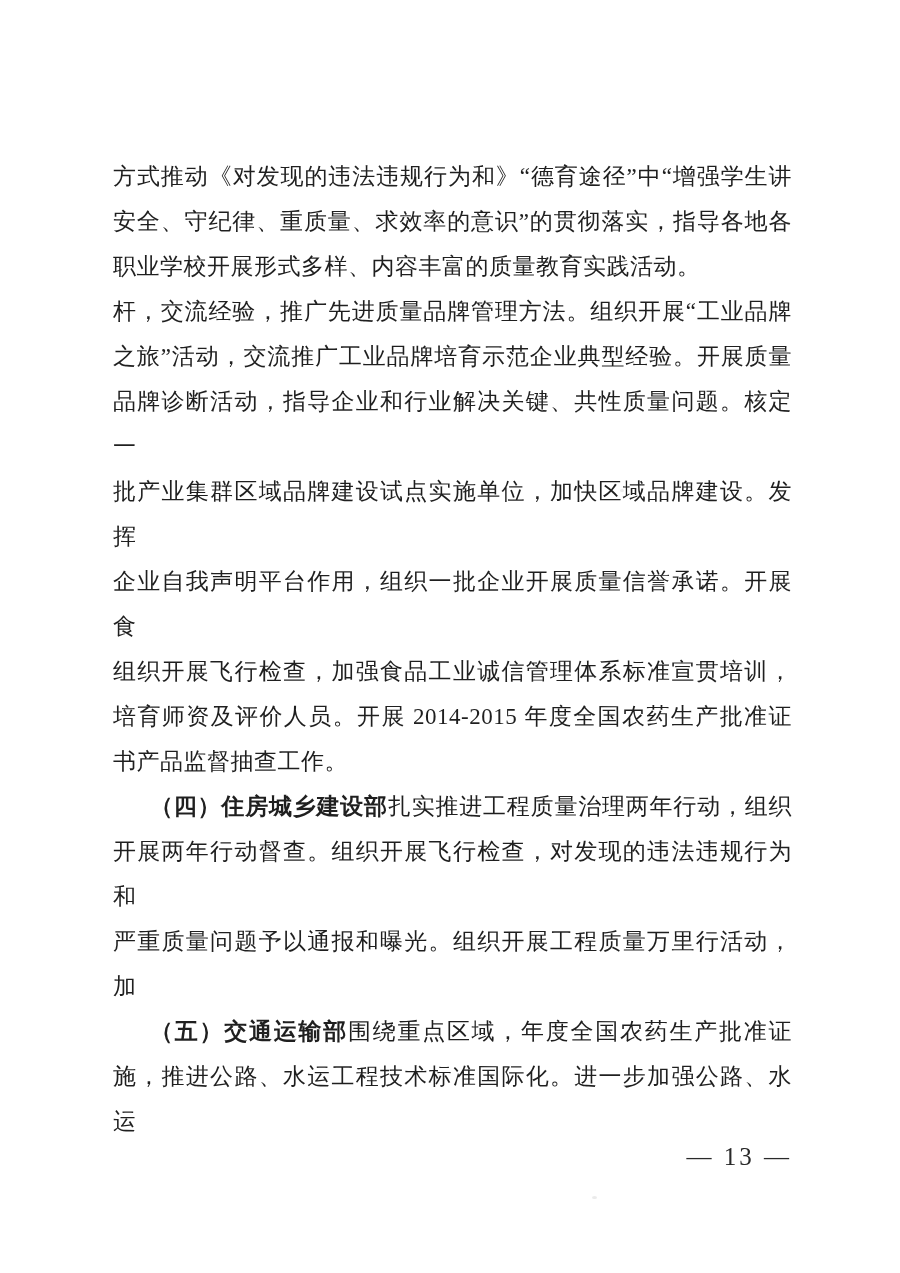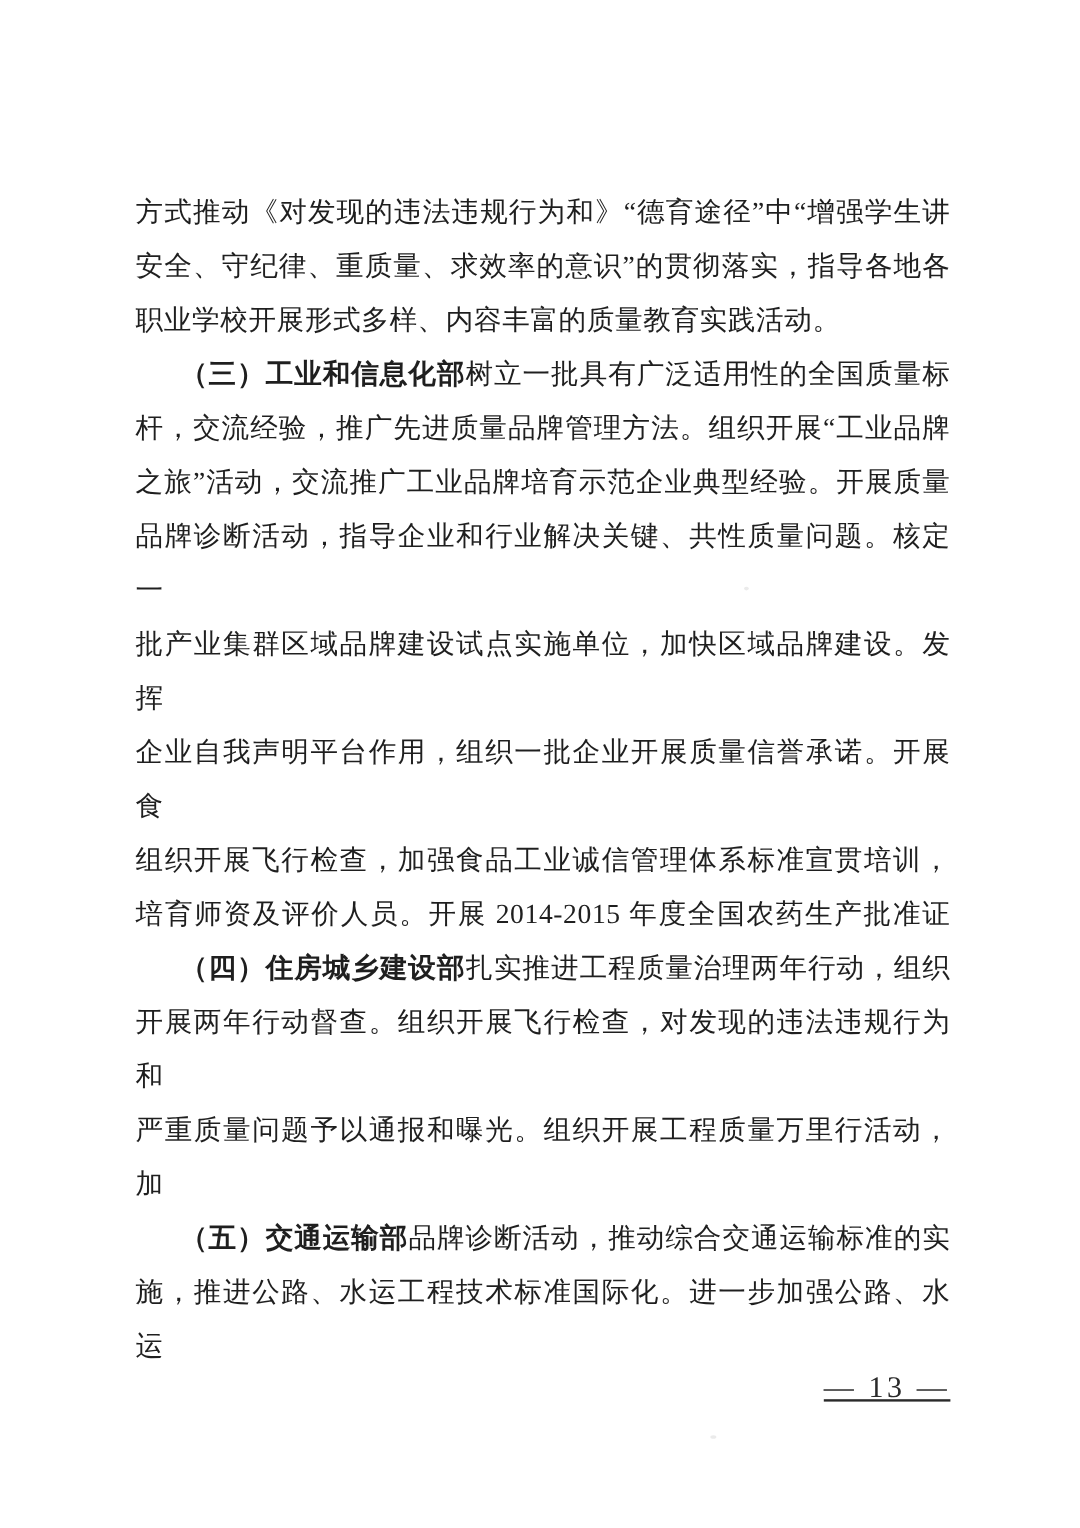--- a/index.html
+++ b/index.html
@@ -42,48 +42,47 @@
   .page-footer {
     position: absolute;
     left: 113px;
     top: 1140px;
     width: 679px;
     text-align: right;
     font-size: 25px;
     line-height: 34px;
     letter-spacing: 3px;
     color: #2a2a2a;
-    text-decoration: underline;
   }
   
   .speckle {
     position: absolute;
     background: #d8d8d8;
     border-radius: 50%;
     opacity: 0.5;
   }
 </style>
 </head>
 <body>
 
 <div class="page">
     <div class="doc-line"><span>方式推动《对发现的违法违规行为和》“德育途径”中“增强学生讲</span></div>
     <div class="doc-line"><span>安全、守纪律、重质量、求效率的意识”的贯彻落实，指导各地各</span></div>
     <div class="doc-line final-line"><span>职业学校开展形式多样、内容丰富的质量教育实践活动。</span></div>
-    <div class="doc-line head-line"><span class="para-head">（三）工业和信息化部</span><span>树立一批具有广泛适用性的全国质量标</span></div>
     <div class="doc-line"><span>杆，交流经验，推广先进质量品牌管理方法。组织开展“工业品牌</span></div>
     <div class="doc-line"><span>之旅”活动，交流推广工业品牌培育示范企业典型经验。开展质量</span></div>
     <div class="doc-line"><span>品牌诊断活动，指导企业和行业解决关键、共性质量问题。核定一</span></div>
     <div class="doc-line"><span>批产业集群区域品牌建设试点实施单位，加快区域品牌建设。发挥</span></div>
     <div class="doc-line"><span>企业自我声明平台作用，组织一批企业开展质量信誉承诺。开展食</span></div>
     <div class="doc-line"><span>组织开展飞行检查，加强食品工业诚信管理体系标准宣贯培训，</span></div>
     <div class="doc-line"><span>培育师资及评价人员。开展 2014-2015 年度全国农药生产批准证</span></div>
+    <div class="doc-line final-line"><span>书产品监督抽查工作。</span></div>
     <div class="doc-line head-line"><span class="para-head">（四）住房城乡建设部</span><span>扎实推进工程质量治理两年行动，组织</span></div>
     <div class="doc-line"><span>开展两年行动督查。组织开展飞行检查，对发现的违法违规行为和</span></div>
     <div class="doc-line"><span>严重质量问题予以通报和曝光。组织开展工程质量万里行活动，加</span></div>
-    <div class="doc-line head-line"><span class="para-head">（五）交通运输部</span><span>品牌诊断活动，推动综合交通运输标准的实</span></div>
+    <div class="doc-line head-line"><span class="para-head">（五）交通运输部</span><span>围绕重点区域，年度全国农药生产批准证</span></div>
     <div class="doc-line"><span>施，推进公路、水运工程技术标准国际化。进一步加强公路、水运</span></div>
   </div>
 
 <div class="page-footer">— 13 —</div>
 
 <div class="speckle" style="left:620px; top:489px; width:4px; height:3px;"></div>
 <div class="speckle" style="left:592px; top:1196px; width:5px; height:3px;"></div>
 
 </body></html>

